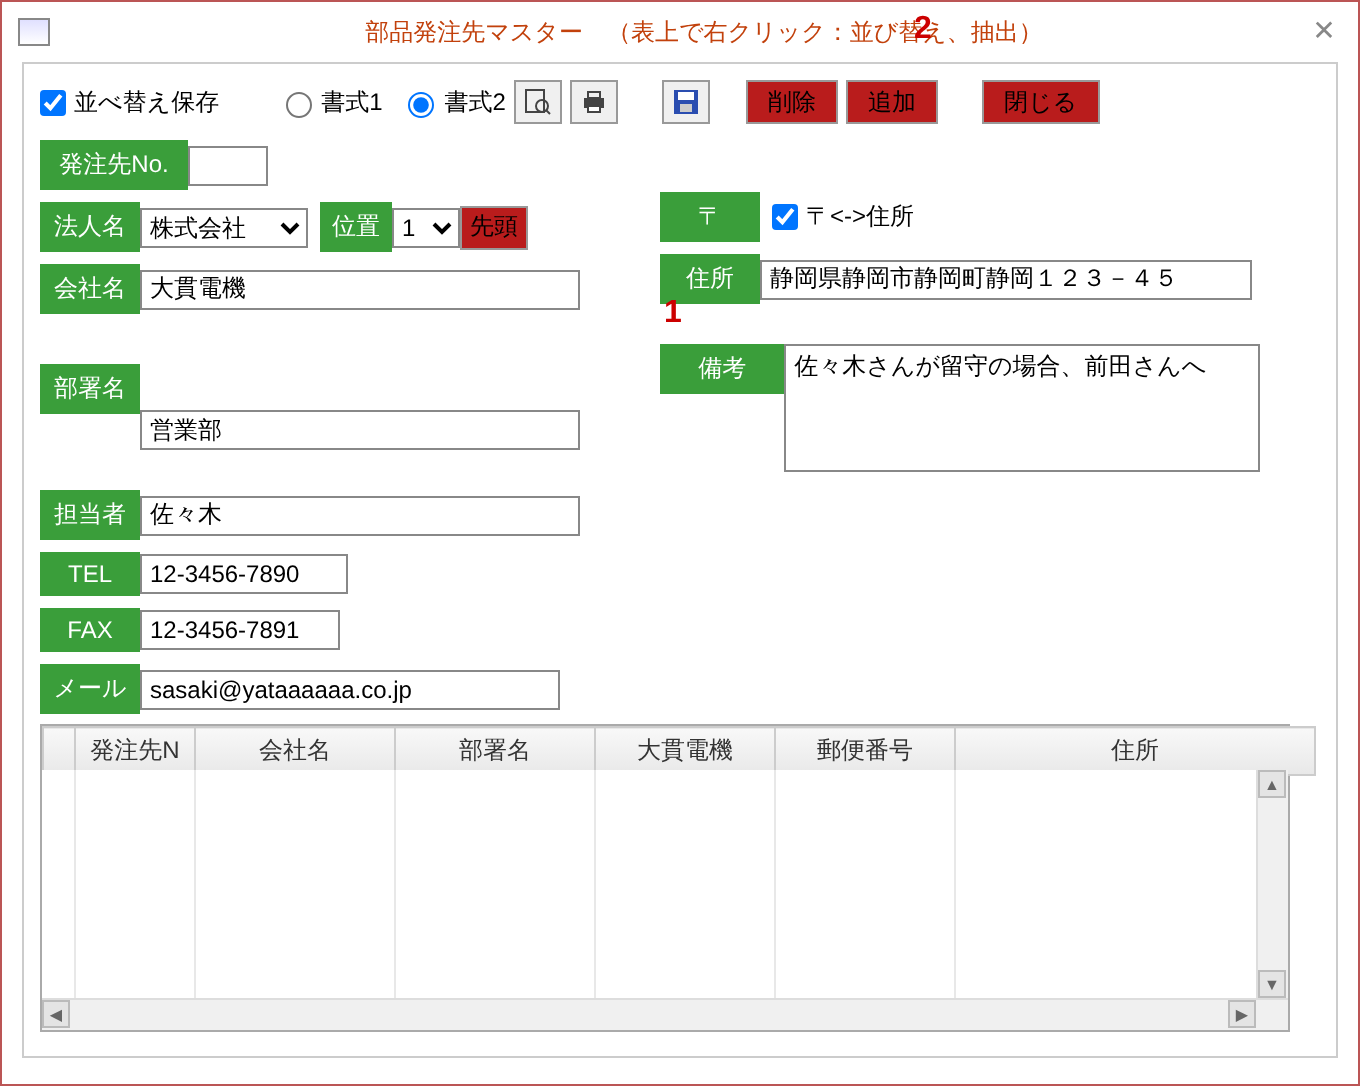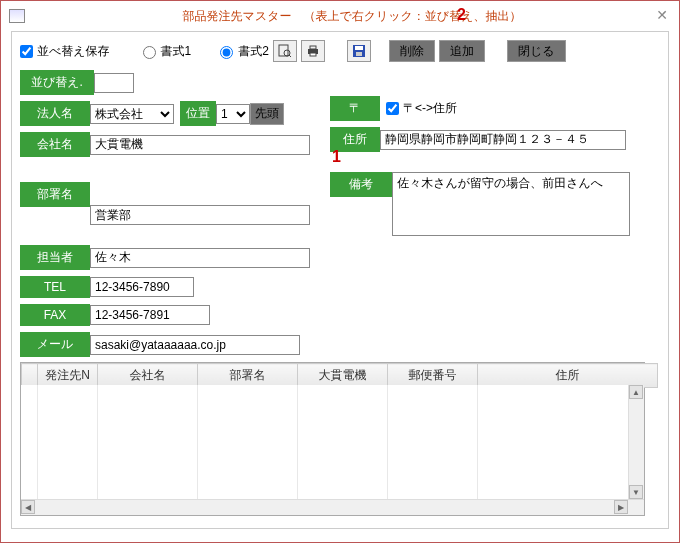--- a/index.html
+++ b/index.html
@@ -6,29 +6,29 @@
   body { margin: 0; background: #fff; }
   .window { width: 680px; height: 543px; border: 1px solid #b55; position: relative; background: #fff; }
   .titlebar { height: 30px; display: flex; align-items: center; padding: 0 8px; color: #888; position: relative; }
   .title-icon { width: 16px; height: 14px; border: 1px solid #888; display: inline-block; margin-right: 8px; background: linear-gradient(#e0e0ff, #fff); }
   .title-text { flex: 1; text-align: center; color: #c2410c; }
   .close-x { position: absolute; right: 8px; top: 6px; width: 18px; height: 18px; color: #888; font-size: 14px; text-align: center; cursor: pointer; }
   .body { border: 1px solid #ccc; margin: 0 10px 10px 10px; height: 498px; padding: 8px; position: relative; }
   .toolbar { display: flex; align-items: center; gap: 4px; }
   .chk { display: inline-flex; align-items: center; gap: 4px; }
   .chk input { margin: 0; }
-  .btn { border: 1px solid #999; background: #737373; padding: 3px 10px; cursor: pointer; height: 22px; display: inline-flex; align-items: center; }
-  .radio-group { margin-left: 6px; display: inline-flex; align-items: center; gap: 24px; }
+  .btn { border: 1px solid #999; background: #b91c1c; padding: 3px 10px; cursor: pointer; height: 22px; display: inline-flex; align-items: center; }
+  .radio-group { margin-left: 6px; display: inline-flex; align-items: center; gap: 8px; }
   .radio { display: inline-flex; align-items: center; gap: 2px; }
   .iconbtn { width: 24px; height: 22px; border: 1px solid #999; background: #f0f0f0; display: inline-flex; align-items: center; justify-content: center; cursor: pointer; }
   .save-icon svg { width: 14px; height: 14px; }
   .form-area { display: flex; gap: 10px; margin-top: 8px; }
   .col { display: flex; flex-direction: column; gap: 6px; }
   .row { display: flex; align-items: center; gap: 0; }
-  .label { background: #3a9e3a; color: #fff; padding: 3px 4px; width: 70px; text-align: center; border: 1px solid #3a9e3a; }
+  .label { background: #3a9e3a; color: #fff; padding: 3px 4px; width: 50px; text-align: center; border: 1px solid #3a9e3a; }
   .label-wide { width: 74px; }
   .field { border: 1px solid #888; background: #fff; padding: 2px 4px; height: 20px; }
   .select { border: 1px solid #888; background: #fff; height: 20px; }
   .textarea { border: 1px solid #888; background: #fff; padding: 2px 4px; resize: none; font-family: inherit; font-size: 12px; }
   .marker { position: absolute; font-weight: bold; color: #c00; font-size: 16px; font-family: Arial; }
   .table-wrap { position: absolute; left: 8px; right: 23px; bottom: 12px; height: 154px; border: 1px solid #aaa; }
   table { border-collapse: collapse; width: 100%; table-layout: fixed; }
   th { background: linear-gradient(#f8f8f8, #e8e8e8); border: 1px solid #ccc; padding: 3px 2px; font-weight: normal; color: #333; height: 20px; }
   .tbody-wrap { position: absolute; top: 22px; bottom: 16px; left: 0; right: 16px; overflow: auto; background: #fff; }
   td { border-right: 1px solid #e8e8e8; height: 18px; }
@@ -100,21 +100,21 @@
           <span>閉じる</span>
         </button>
     </div>
 
     <span class="marker" style="left:320px; top:116px;">1</span>
 
     <div class="form-area">
 
       <div class="col" style="width:300px">
         <div class="row">
-          <span class="label label-wide">並び替え.</span>
+          <span class="label label-wide">発注先No.</span>
           <input class="field" style="width: 40px;" value="">
         </div>
         <div class="row">
           <span class="label">法人名</span>
           <select class="select" style="width:84px"><option>株式会社</option></select>
           <span style="width:6px"></span>
           <span class="label" style="width:36px">位置</span>
           <select class="select" style="width:34px"><option>1</option></select>
           <button class="btn" style="padding:3px 4px">
               <span>先頭</span>
@@ -132,21 +132,21 @@
         <div class="row">
           <span class="label">担当者</span>
           <input class="field" style="width: 220px;" value="佐々木">
         </div>
         <div class="row">
           <span class="label">TEL</span>
           <input class="field" style="width: 104px;" value="12-3456-7890">
         </div>
         <div class="row">
           <span class="label">FAX</span>
-          <input class="field" style="width: 120px;" value="12-3456-7891">
+          <input class="field" style="width: 100px;" value="12-3456-7891">
         </div>
         <div class="row">
           <span class="label">メール</span>
           <input class="field" style="width: 210px;" value="sasaki@yataaaaaa.co.jp">
         </div>
       </div>
 
       <div class="col" style="width:300px; margin-top:26px;">
         <div class="row">
           <span class="label" style="width:50px">〒</span>

